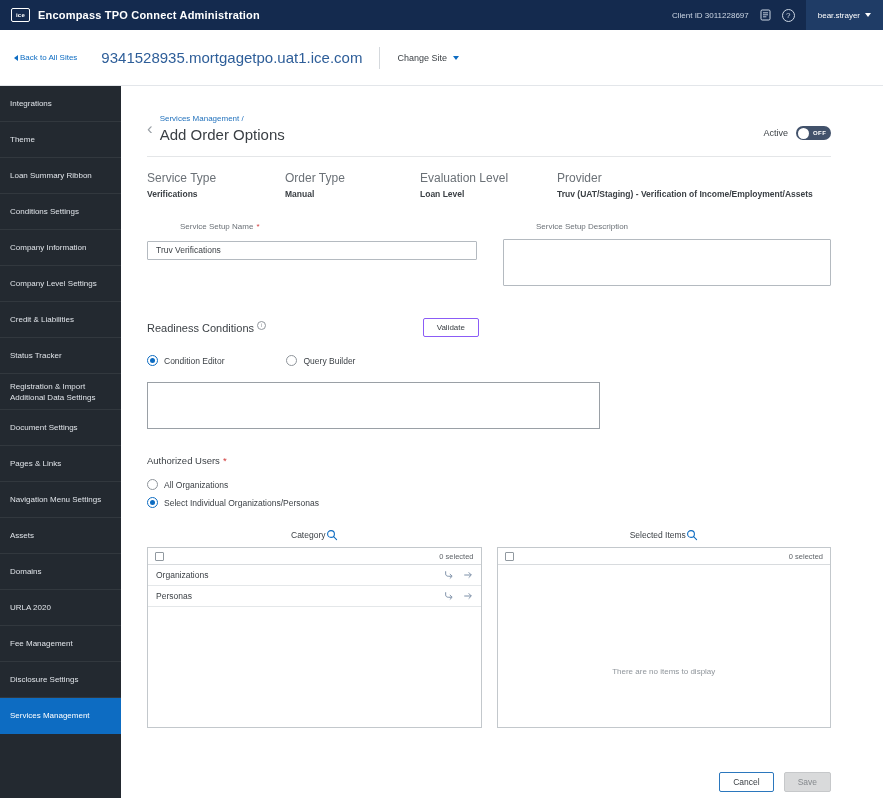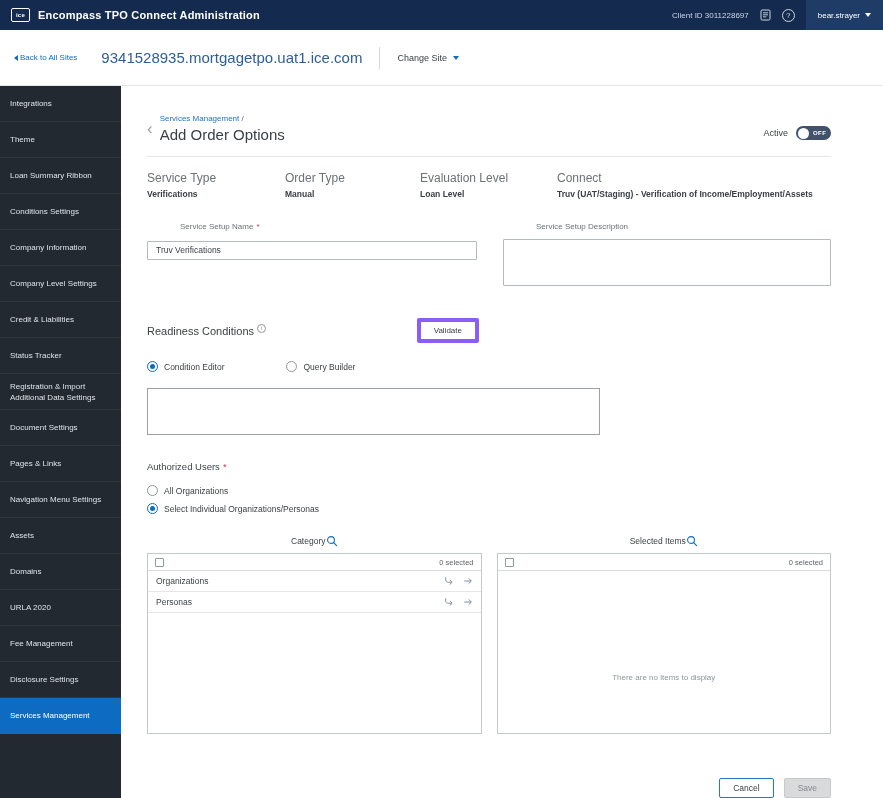--- a/index.html
+++ b/index.html
@@ -61,21 +61,21 @@
   .desc-col { flex: 1; }
   .field-label { font-size: 8px; color: #6b7177; margin-bottom: 8px; padding-left: 33px; }
   .req { color: #d13a3a; margin-left: 3px; }
   .text-input { width: 100%; height: 19px; border: 1px solid #b4bac0; border-radius: 1px; padding: 0 8px; font-family: "Liberation Sans", sans-serif; font-size: 8.5px; color: #3a3f44; }
   .desc-area { width: 100%; height: 47px; border: 1px solid #b4bac0; border-radius: 1px; resize: none; font-family: "Liberation Sans", sans-serif; font-size: 8.5px; padding: 4px 6px; }
 
   .readiness-head { margin-top: 28px; width: 332px; display: flex; justify-content: space-between; align-items: center; }
   .section-heading { font-size: 11px; color: #3a3f44; }
   .info-icon { display: inline-block; width: 9px; height: 9px; border: 1px solid #8f959b; border-radius: 50%; color: #8f959b; font-size: 6px; line-height: 7px; text-align: center; margin-left: 3px; vertical-align: 5px; cursor: pointer; }
   .info-icon::before { content: "i"; }
-  .validate-btn { font-family: "Liberation Sans", sans-serif; font-size: 8px; color: #3a3f44; background: #fff; border: 4px solid #8b5cf6; border-radius: 2px; padding: 4px 13px; cursor: pointer; }
+  .validate-btn { font-family: "Liberation Sans", sans-serif; font-size: 8px; color: #3a3f44; background: #fff; border: 1px solid #8b5cf6; border-radius: 2px; padding: 4px 13px; cursor: pointer; }
 
   .radio-row { margin-top: 18px; display: flex; gap: 62px; }
   .radio-opt { display: flex; align-items: center; gap: 6px; font-size: 8.5px; color: #3a3f44; cursor: pointer; }
   .radio { width: 11px; height: 11px; border: 1px solid #8f959b; border-radius: 50%; background: #fff; position: relative; flex-shrink: 0; }
   .radio.checked { border-color: #0d6cc2; }
   .radio.checked::after { content: ""; position: absolute; top: 2px; left: 2px; right: 2px; bottom: 2px; background: #0d6cc2; border-radius: 50%; }
 
   .editor-box { display: block; margin-top: 16px; width: 453px; height: 47px; border: 1px solid #9aa0a6; resize: none; font-family: "Liberation Sans", sans-serif; font-size: 8.5px; padding: 4px 6px; }
 
   .auth-heading { margin-top: 26px; font-size: 9.5px; color: #3a3f44; }
@@ -219,21 +219,21 @@
       </div>
       <div class="sum-col">
         <div class="sum-label">Order Type</div>
         <div class="sum-value">Manual</div>
       </div>
       <div class="sum-col">
         <div class="sum-label">Evaluation Level</div>
         <div class="sum-value">Loan Level</div>
       </div>
       <div class="sum-col">
-        <div class="sum-label">Connect</div>
+        <div class="sum-label">Provider</div>
         <div class="sum-value">Truv (UAT/Staging) - Verification of Income/Employment/Assets</div>
       </div>
     </div>
 
     <div class="form-row">
       <div class="name-col">
         <div class="field-label">
           <span>Service Setup Name</span><span class="req">*</span>
         </div>
         <input class="text-input" type="text" value="Truv Verifications" style="">

